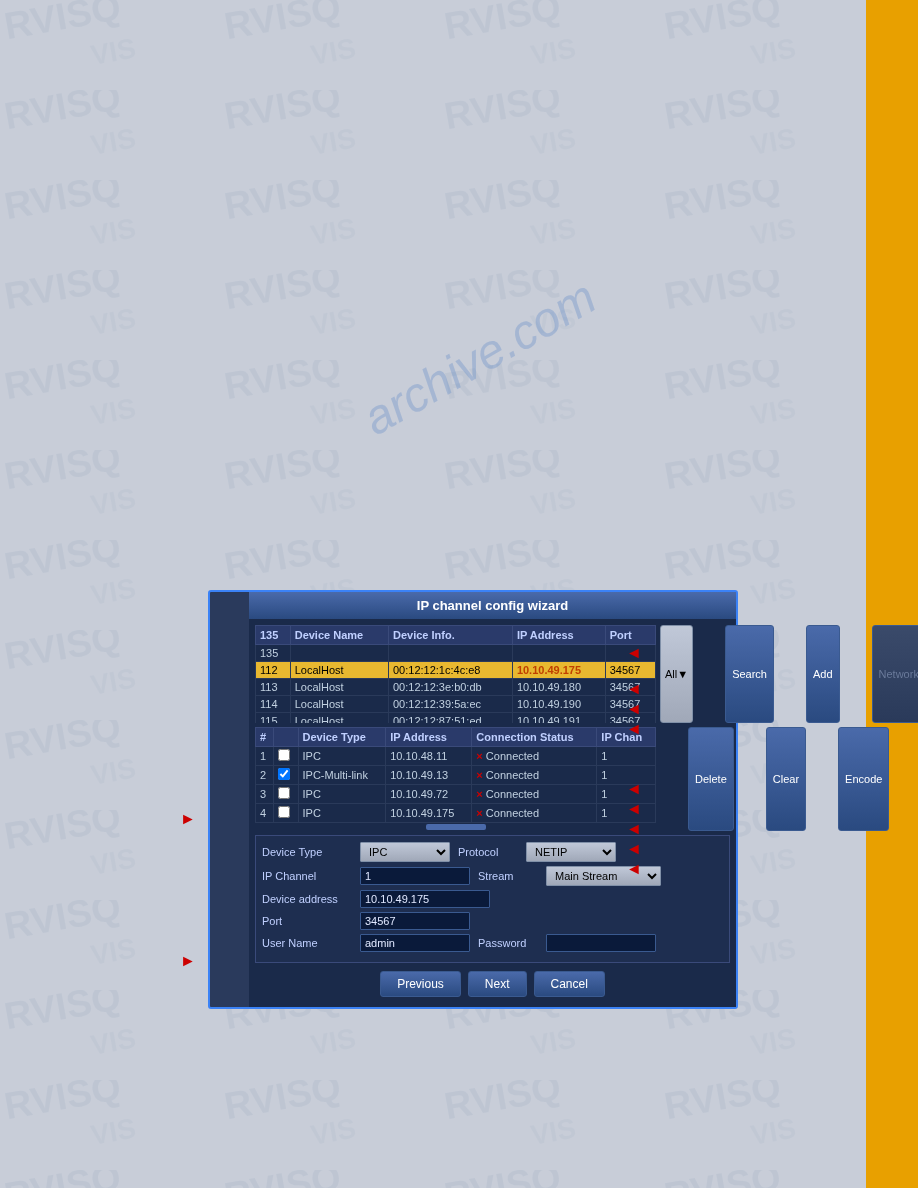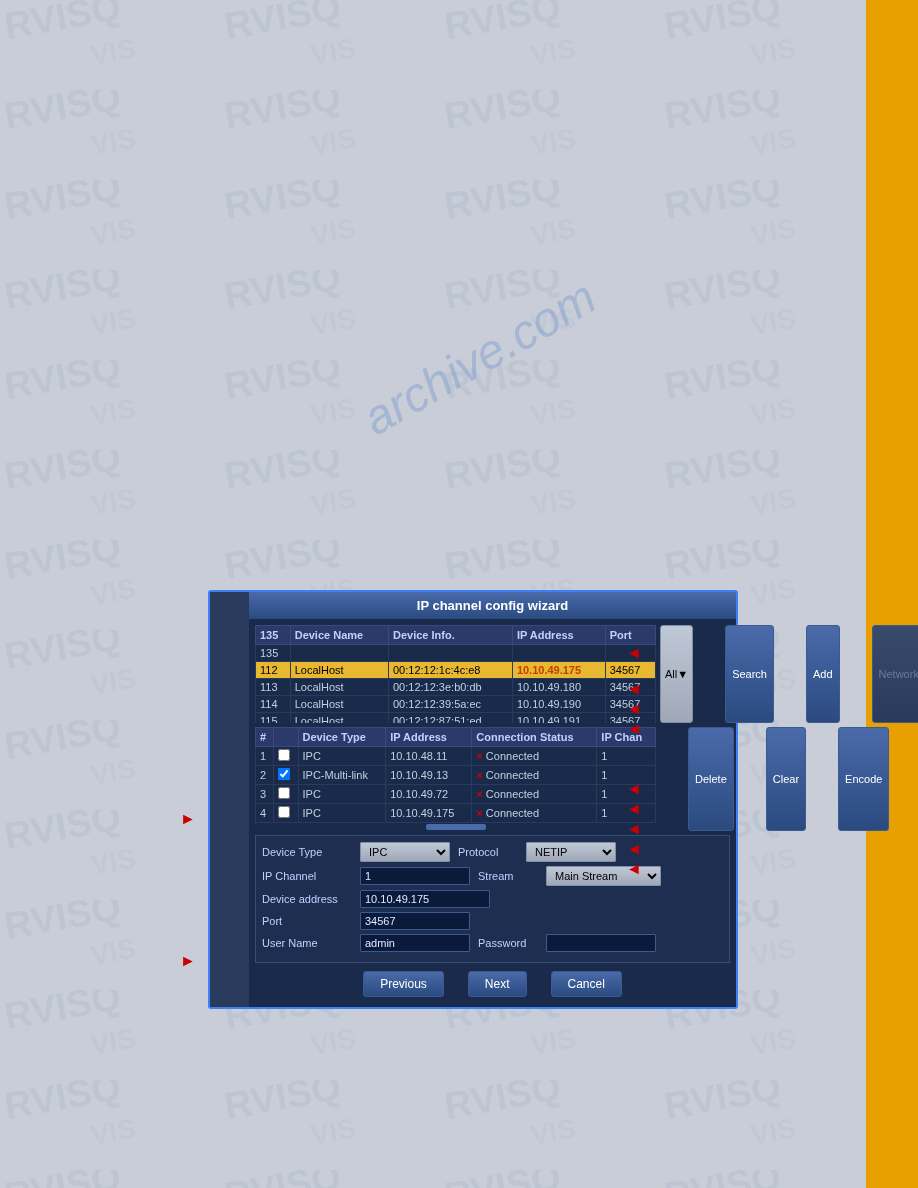--- a/index.html
+++ b/index.html
@@ -233,21 +233,21 @@
       padding: 2px 4px;
       font-size: 11px;
       border-radius: 1px;
       width: 90px;
     }
 
     
     .footer {
       display: flex;
       justify-content: center;
-      gap: 24px;
+      gap: 7px;
       padding: 8px 0 4px 0;
     }
 
     .footer-btn {
       background: linear-gradient(to bottom, #4a6aaa, #2a4a80);
       color: white;
       border: 1px solid #3a5a90;
       border-radius: 3px;
       padding: 5px 16px;
       font-size: 12px;

